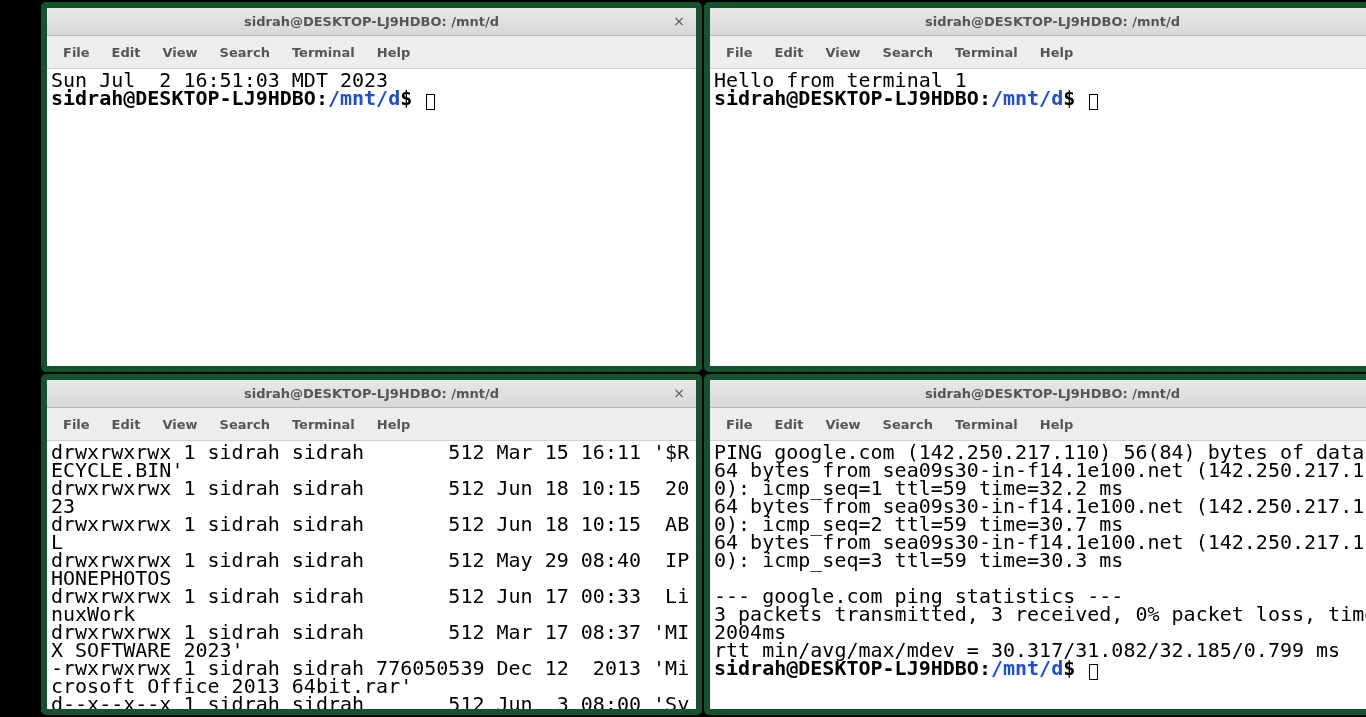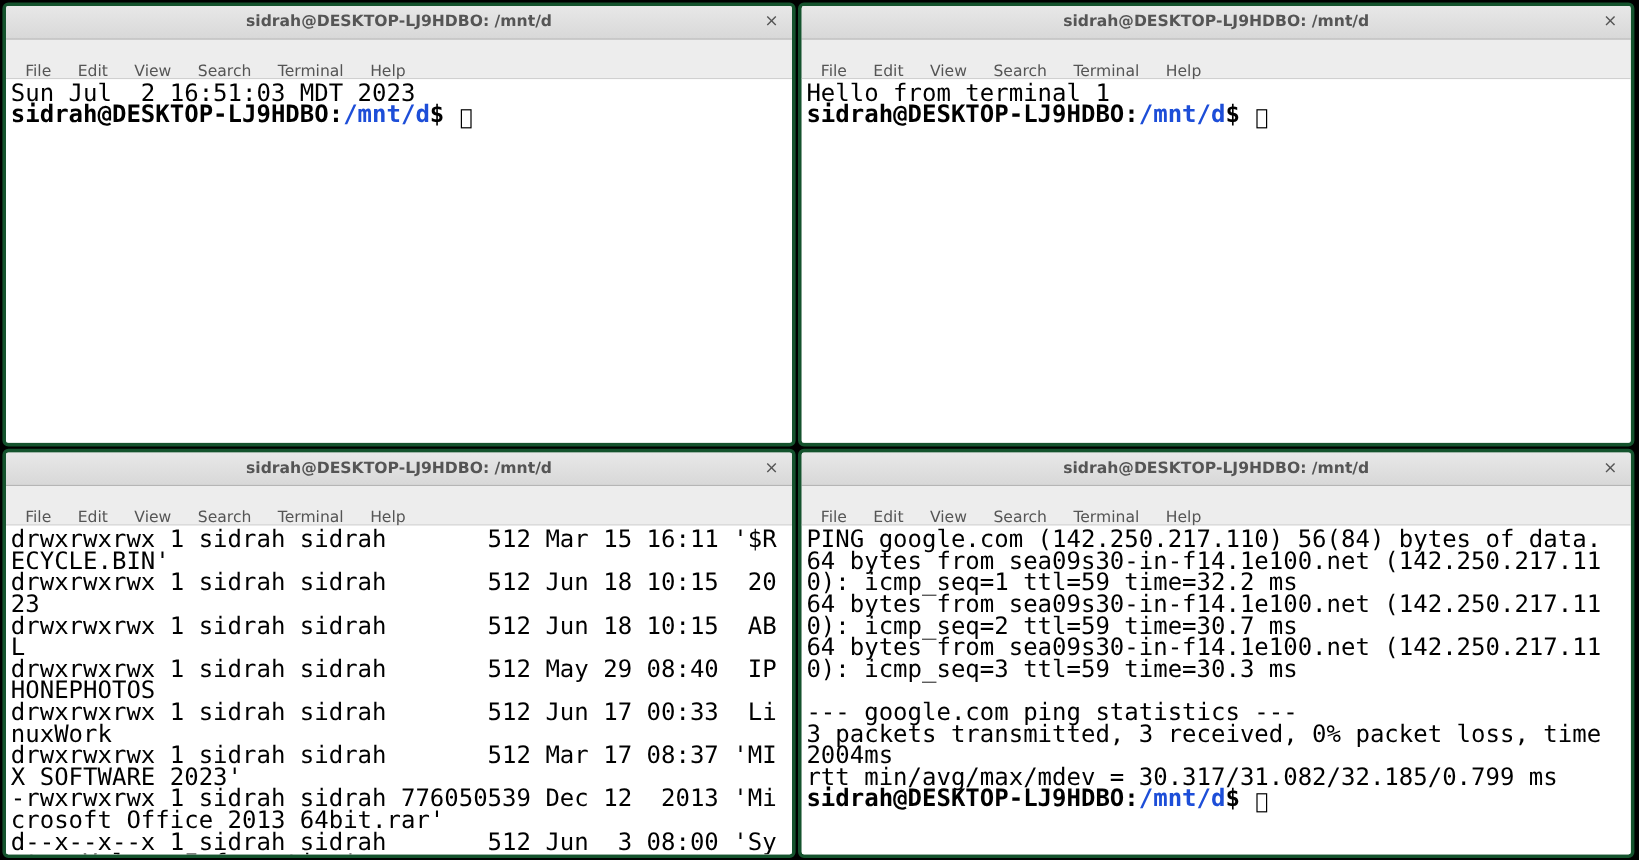--- a/index.html
+++ b/index.html
@@ -8,25 +8,26 @@
     font-size: 13px;
     background: #000;
     width: 1366px;
     height: 717px;
     overflow: hidden;
     position: relative;
   }
   .window {
     position: absolute;
     background: #ededed;
-    border: 3px solid #14532d;
+    border: 6px solid #14532d;
     border-radius: 5px;
     display: flex;
     flex-direction: column;
     overflow: hidden;
+    margin-left: 39px;
   }
   .titlebar {
     height: 28px;
     display: flex;
     align-items: center;
     justify-content: center;
     position: relative;
     background: linear-gradient(#e8e8e8, #d8d8d8);
     border-bottom: 1px solid #b5b5b5;
     font-weight: bold;
@@ -42,26 +43,28 @@
     line-height: 18px;
     text-align: center;
     color: #555;
     font-size: 14px;
     cursor: pointer;
     font-weight: normal;
   }
   .menubar {
     height: 26px;
     display: flex;
+    align-items: center;
     gap: 2px;
     padding: 16px 6px;
     background: #ededed;
     border-bottom: 1px solid #d0d0d0;
     color: #555;
     font-size: 13px;
+    font-weight: bold;
   }
   .menu-item {
     padding: 3px 10px;
     cursor: pointer;
     border-radius: 3px;
   }
   .terminal {
     flex: 1;
     background: #ffffff;
     color: #000;

